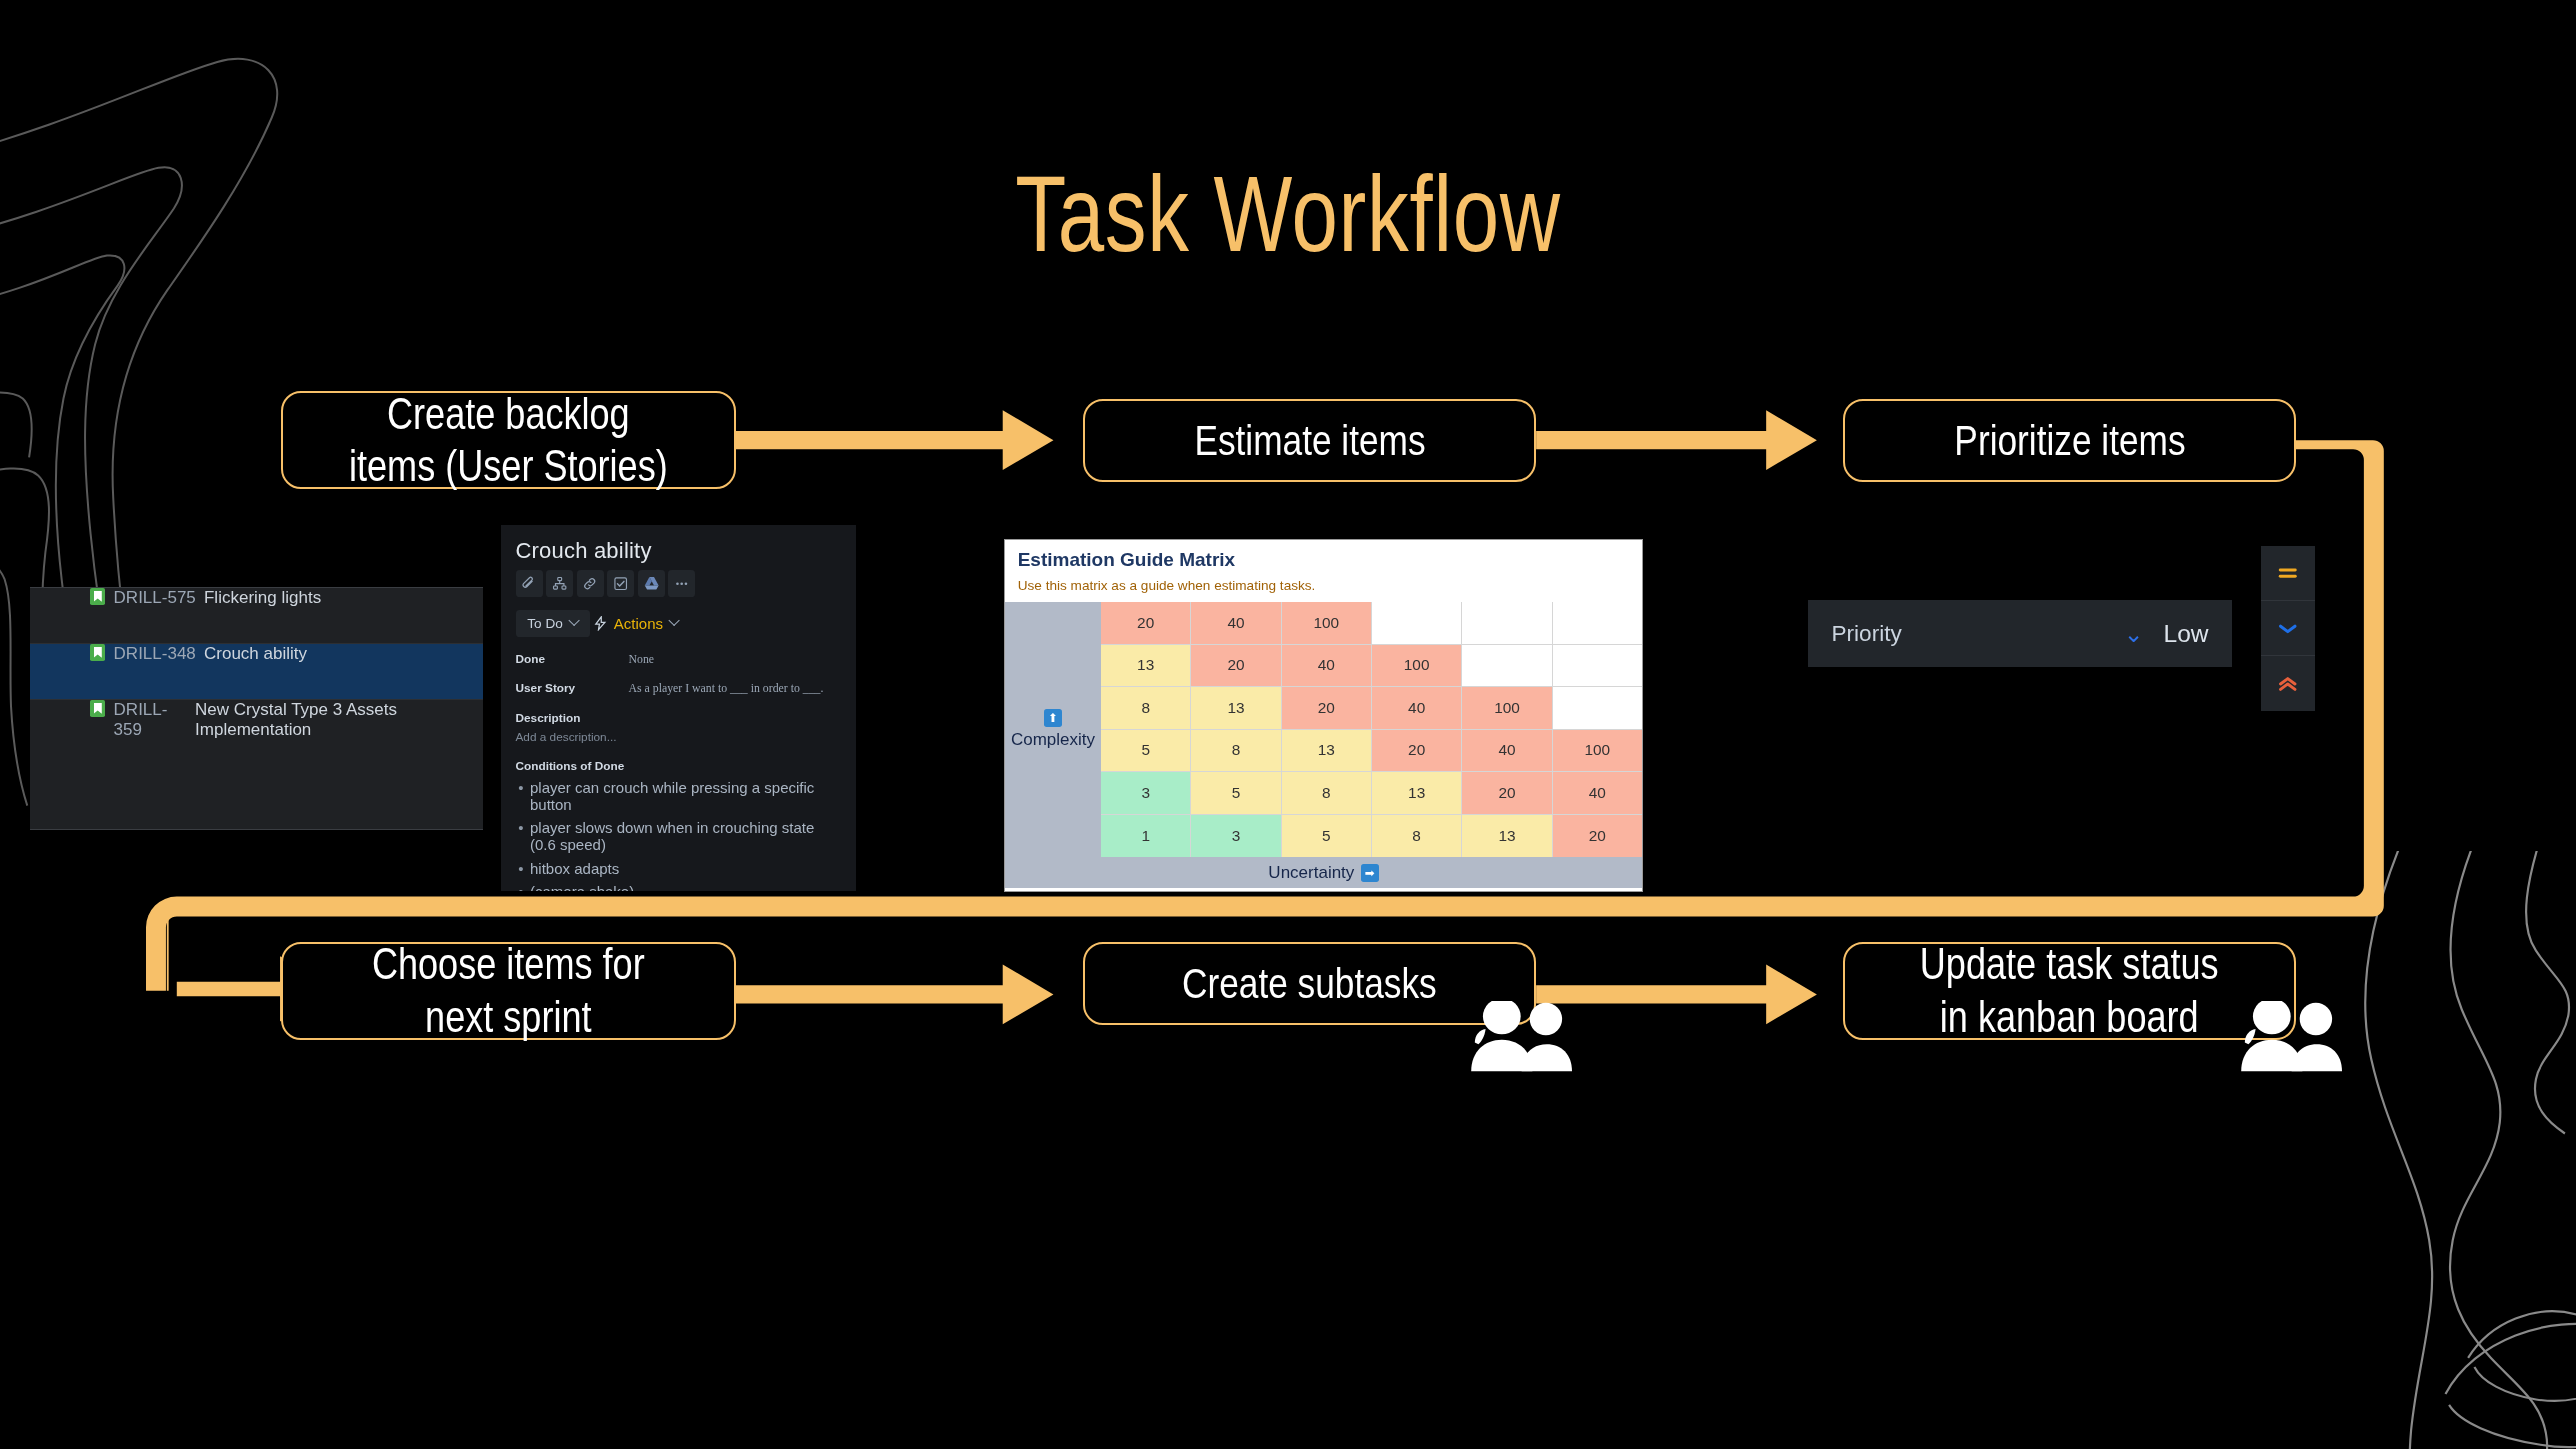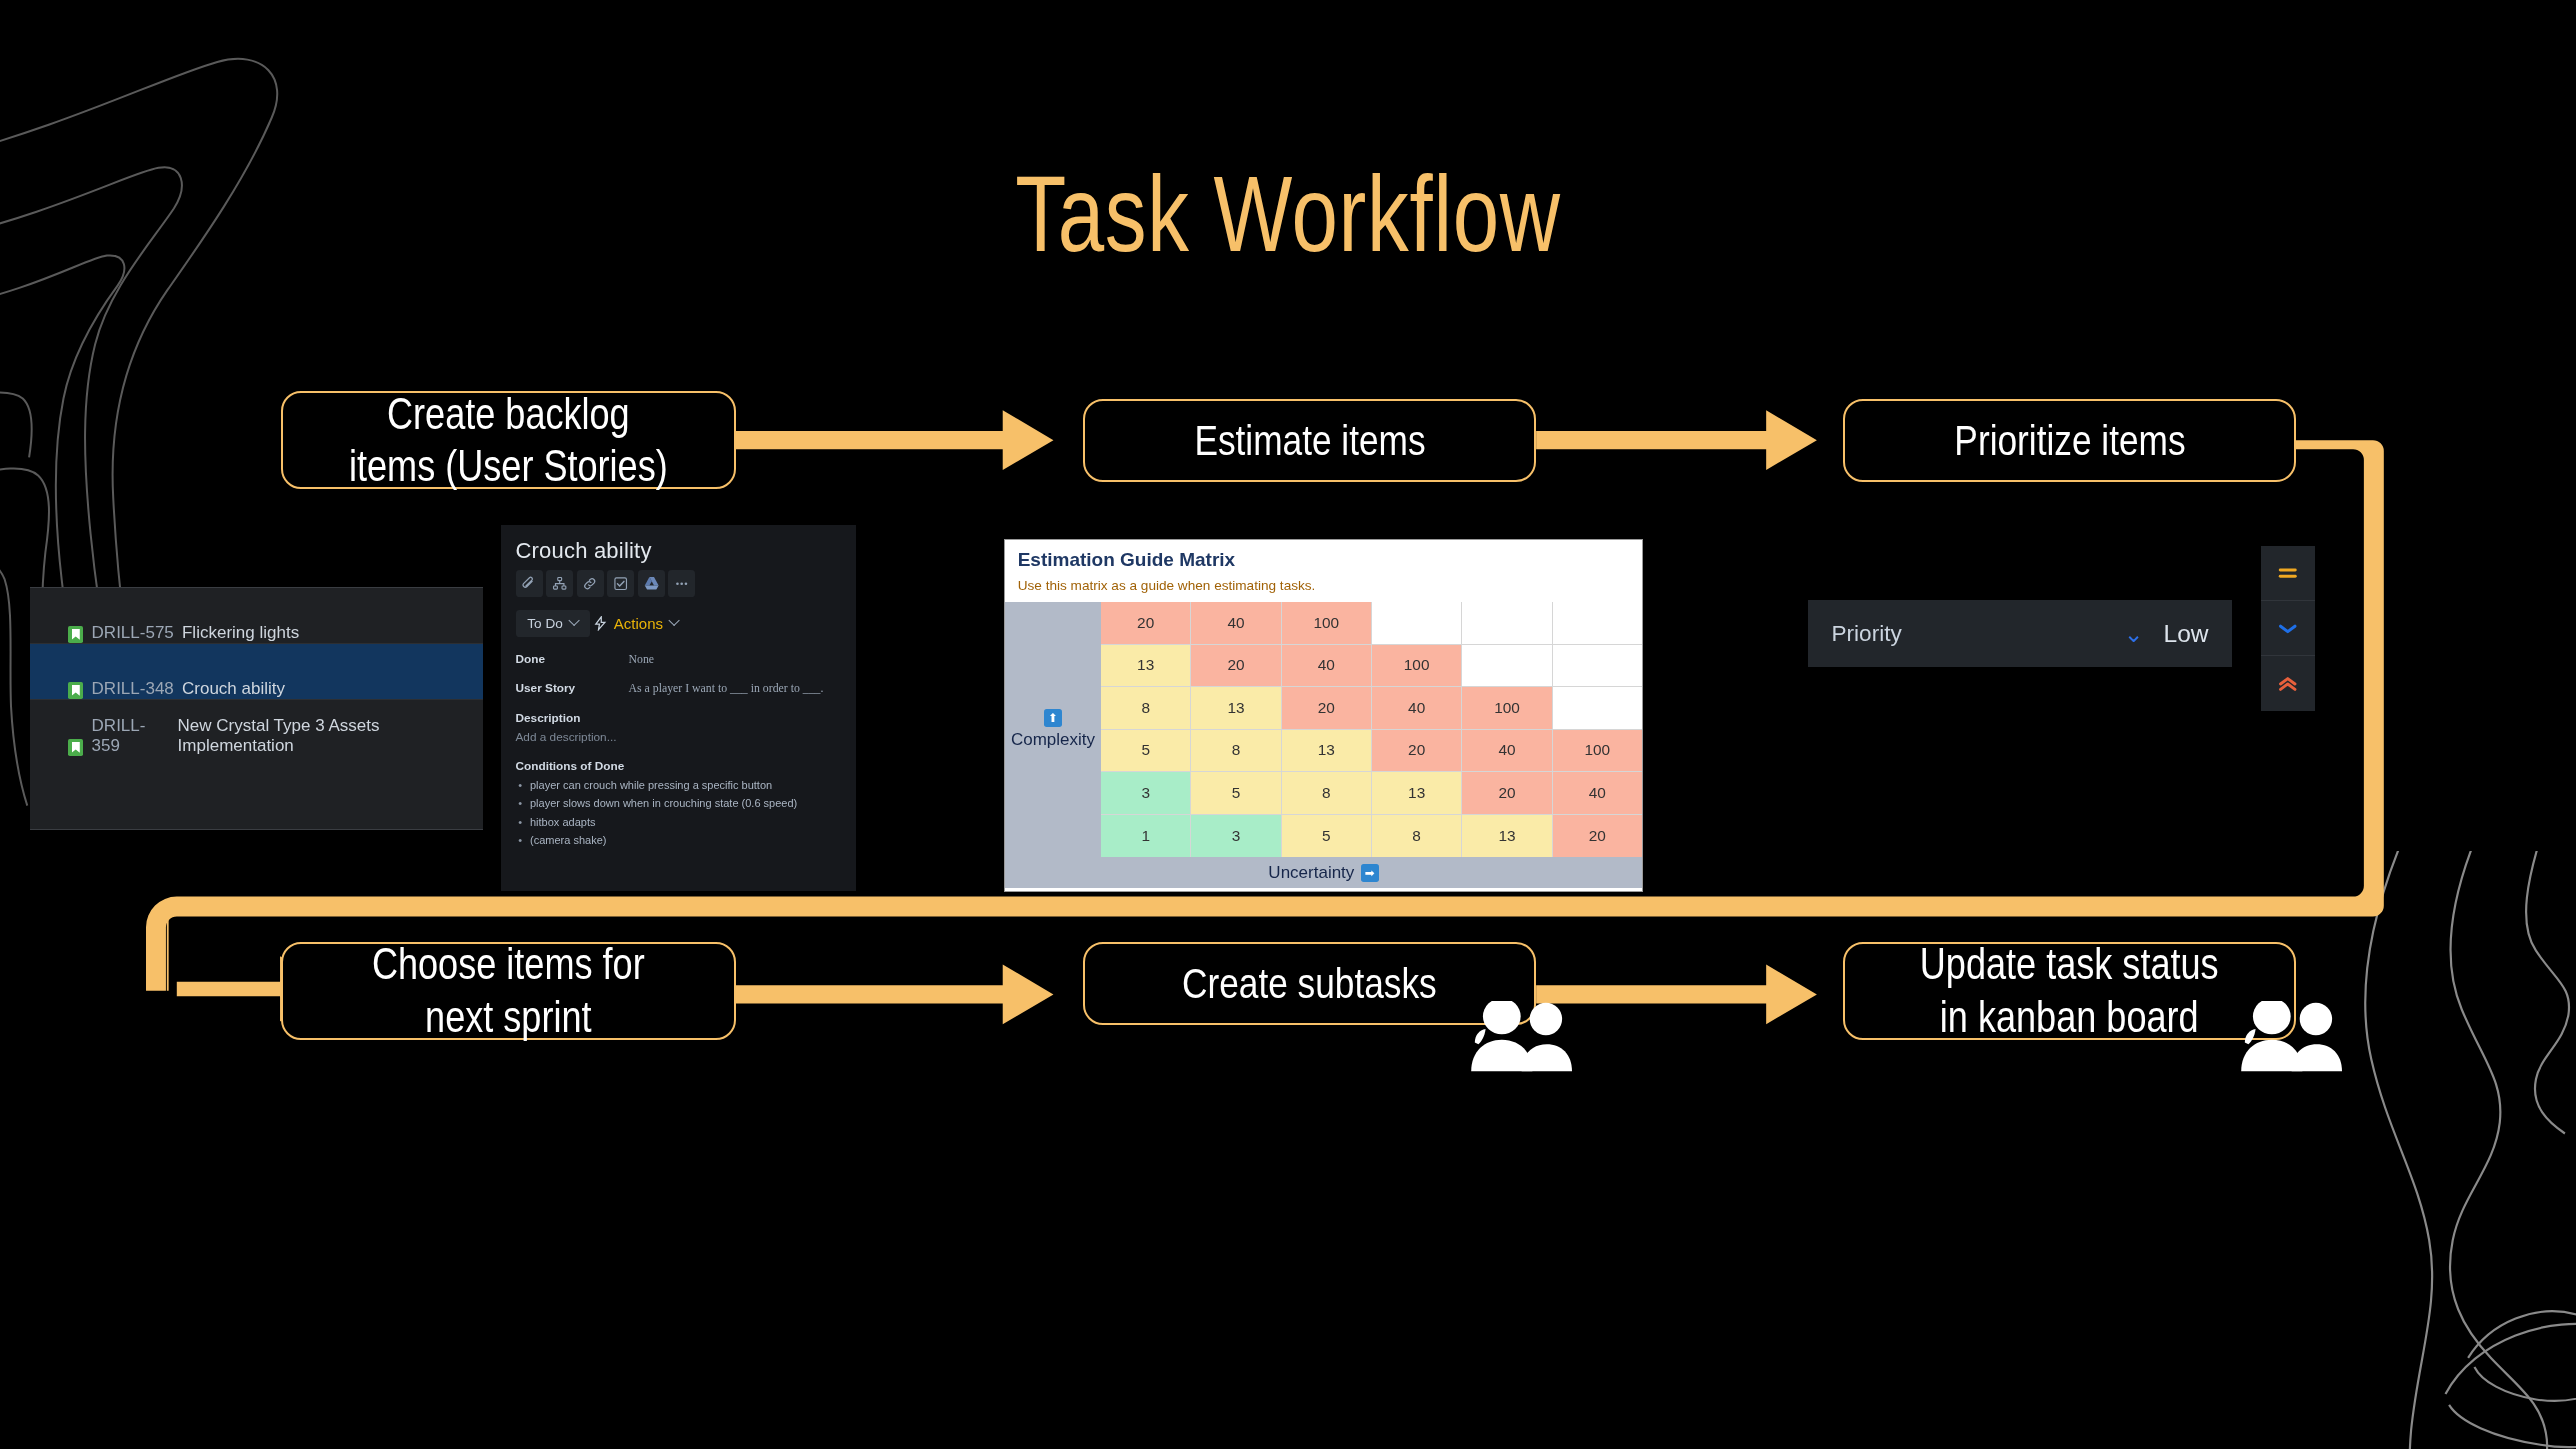--- a/index.html
+++ b/index.html
@@ -39,21 +39,21 @@
   
   .conn { position:absolute; z-index:3; }
 
   
   #backlog {
     position:absolute; left:30px; top:587px; width:453px; height:243px;
     background:#1F2124; border-top:1.8px solid #3A3D42; border-bottom:1.8px solid #3A3D42;
     z-index:7; overflow:hidden;
   }
   .bl-row {
-    height:56px; display:flex; align-items:flex-end; padding-left:38px; gap:8.2px;
+    height:56px; display:flex; align-items:flex-start; padding-left:60px; gap:8.2px;
     border-bottom:0.9px solid #2C2F33; font-size:17px;
   }
   .bl-row.sel { background:#12365E; }
   .bl-row:last-child { border-bottom:none; }
   .bl-badge {
     width:15.4px; height:17px; background:#4BAD4B; border-radius:1.8px; flex:0 0 auto;
     position:relative;
   }
   .bl-badge::after{
     content:""; position:absolute; left:3.6px; top:2.7px; width:8.2px; height:11px;
@@ -81,21 +81,21 @@
   }
   #tc-actions { display:flex; align-items:center; gap:7.2px; font-size:15px; color:#eab308; font-weight:500;}
   .chev { width:8.2px; height:8.2px; border-right:1.8px solid #9BA9BA; border-bottom:1.8px solid #9BA9BA;
           transform:rotate(45deg) translate(-1.8px,-1.8px); }
   .tc-field { display:flex; margin-top:14.5px; font-size:11.8px; }
   .tc-lab { width:113px; color:#D2DAE4; font-weight:bold; flex:0 0 auto; }
   .tc-val { color:#9BA7B6;font-family:Liberation Serif, serif; }
   .tc-head { margin-top:14.5px; font-size:11.8px; color:#D2DAE4; font-weight:bold; }
   .tc-sub { margin-top:5.4px; font-size:11.8px; color:#7E8997; }
   #tc-cod { margin-top:4.5px; list-style:none; }
-  #tc-cod li { font-size:11px; color:#AAB5C3; padding-left:14.5px; position:relative; margin-top:6.3px; }
+  #tc-cod li { font-size:15px; color:#AAB5C3; padding-left:14.5px; position:relative; margin-top:6.3px; }
   #tc-cod li::before { content:"•"; position:absolute; left:2.7px; color:#8C97A5; }
 
   
   #matrix {
     position:absolute; left:1004px; top:539px; width:639px; height:353px;
     background:#fff; border:1.8px solid #9A9A9A; z-index:7; overflow:hidden;
   }
   #mx-title { font-size:19px; color:#1F3864; font-weight:bold; padding:9px 12.7px 0 12.7px; }
   #mx-sub { font-size:13.6px; color:#a16207; padding:7.2px 12.7px 9px 12.7px; }
   #mx-grid { display:flex; height:255px; }

